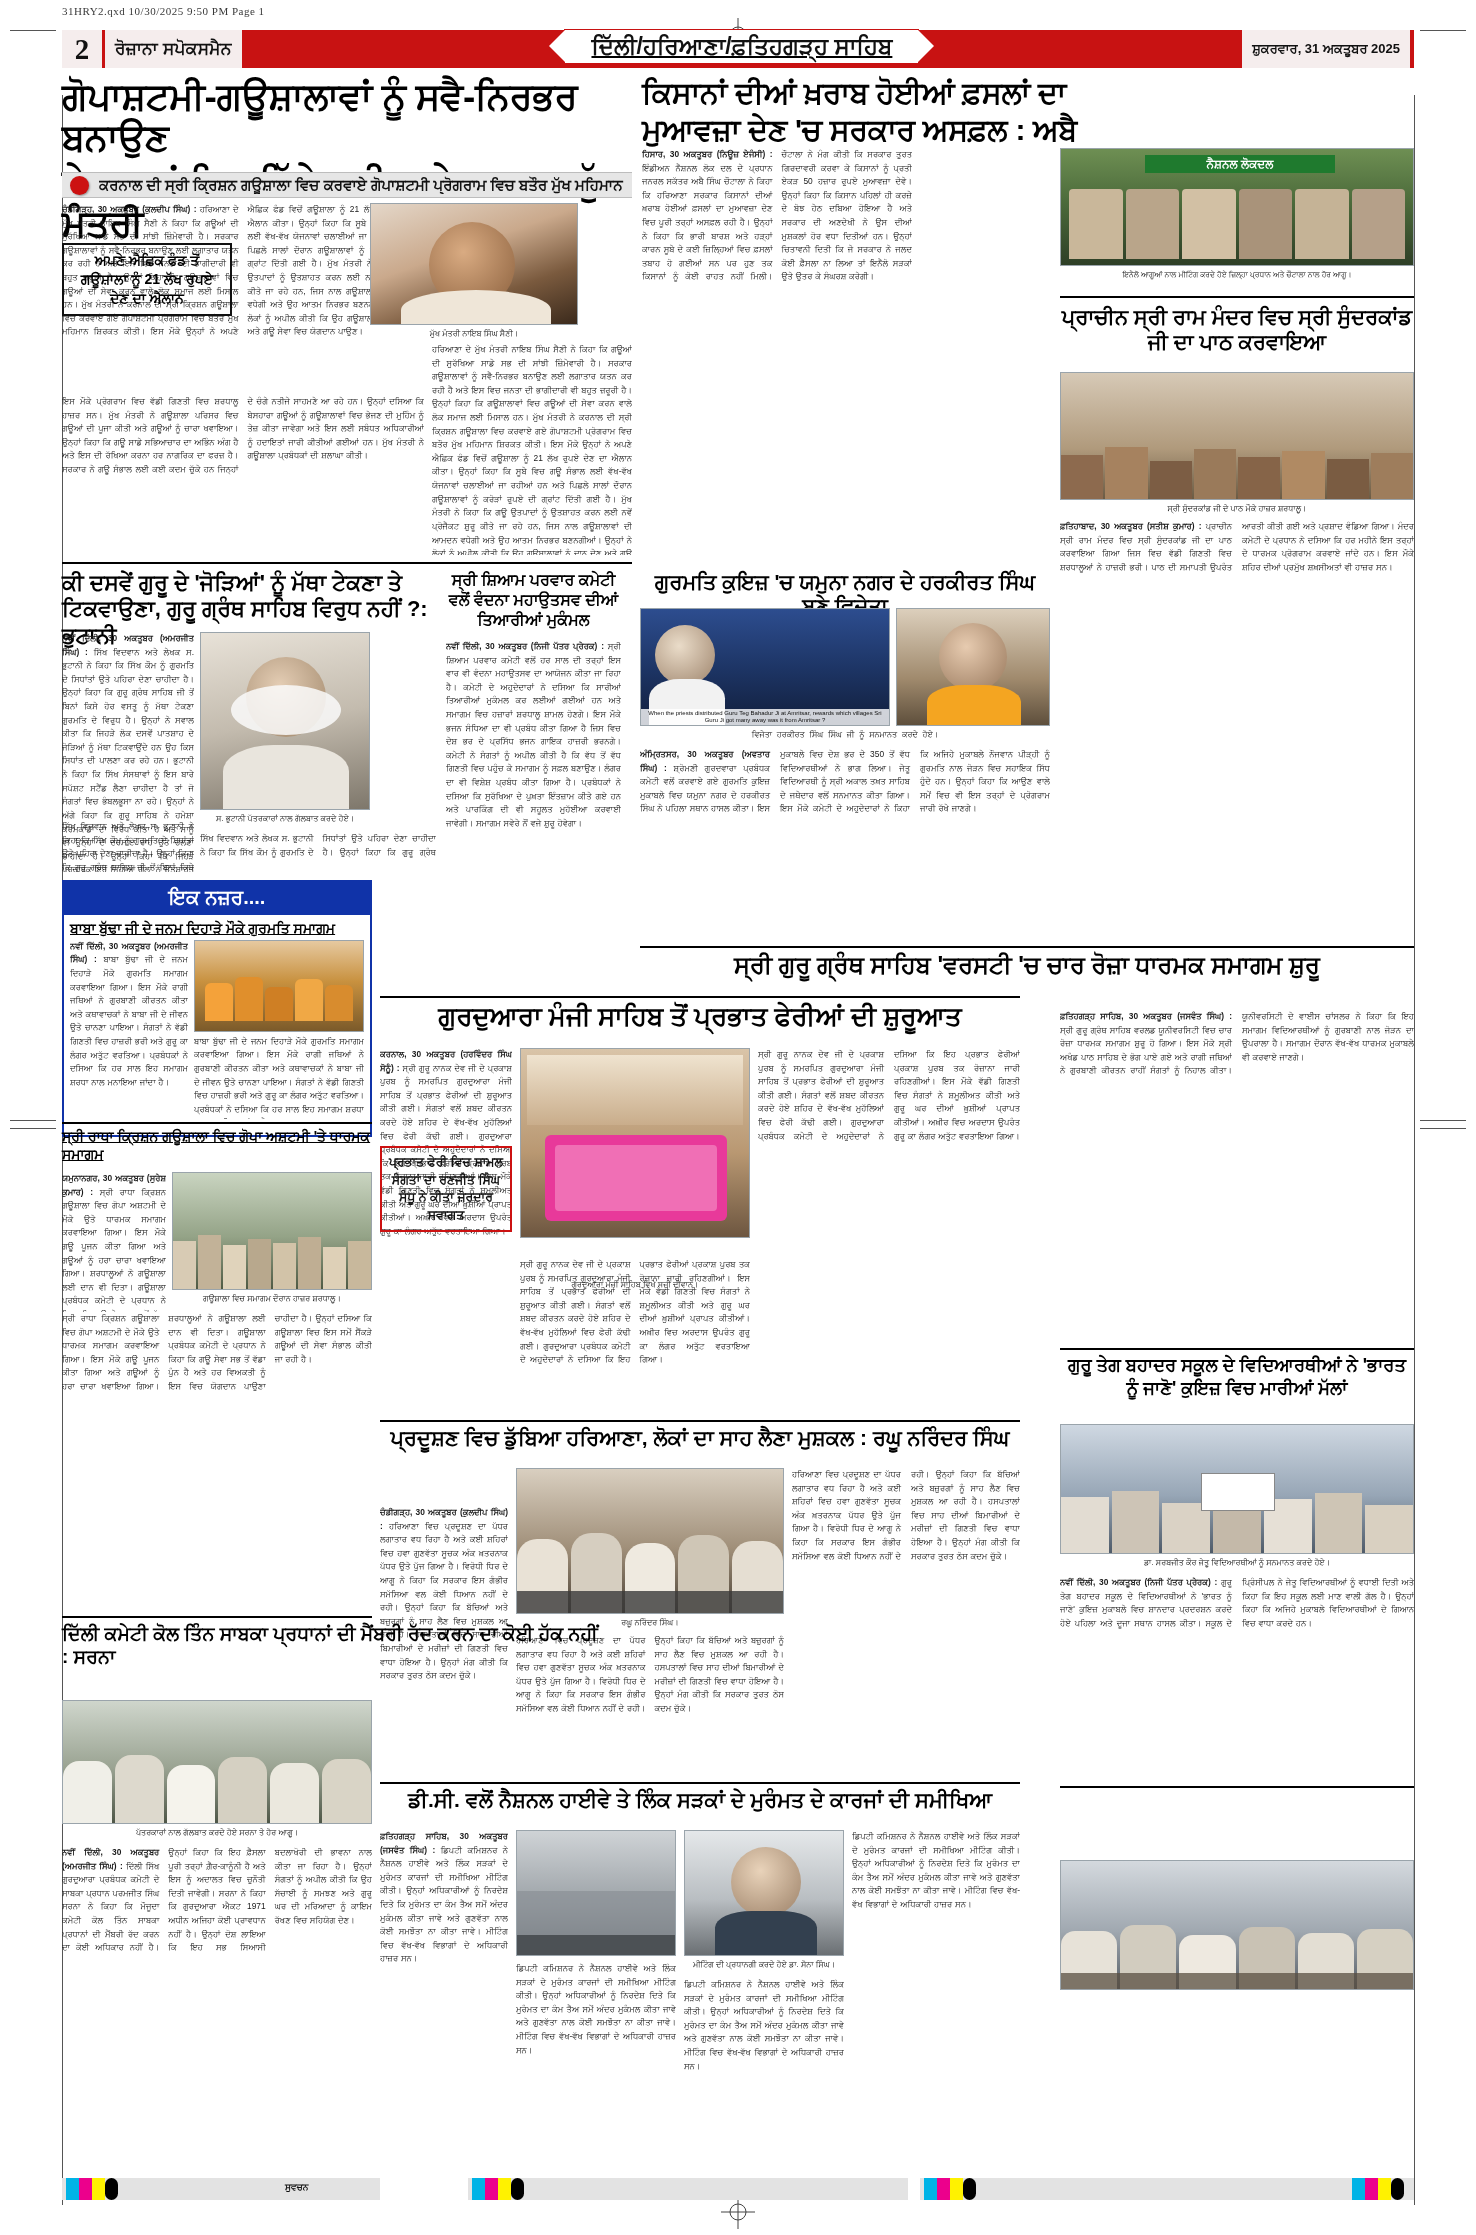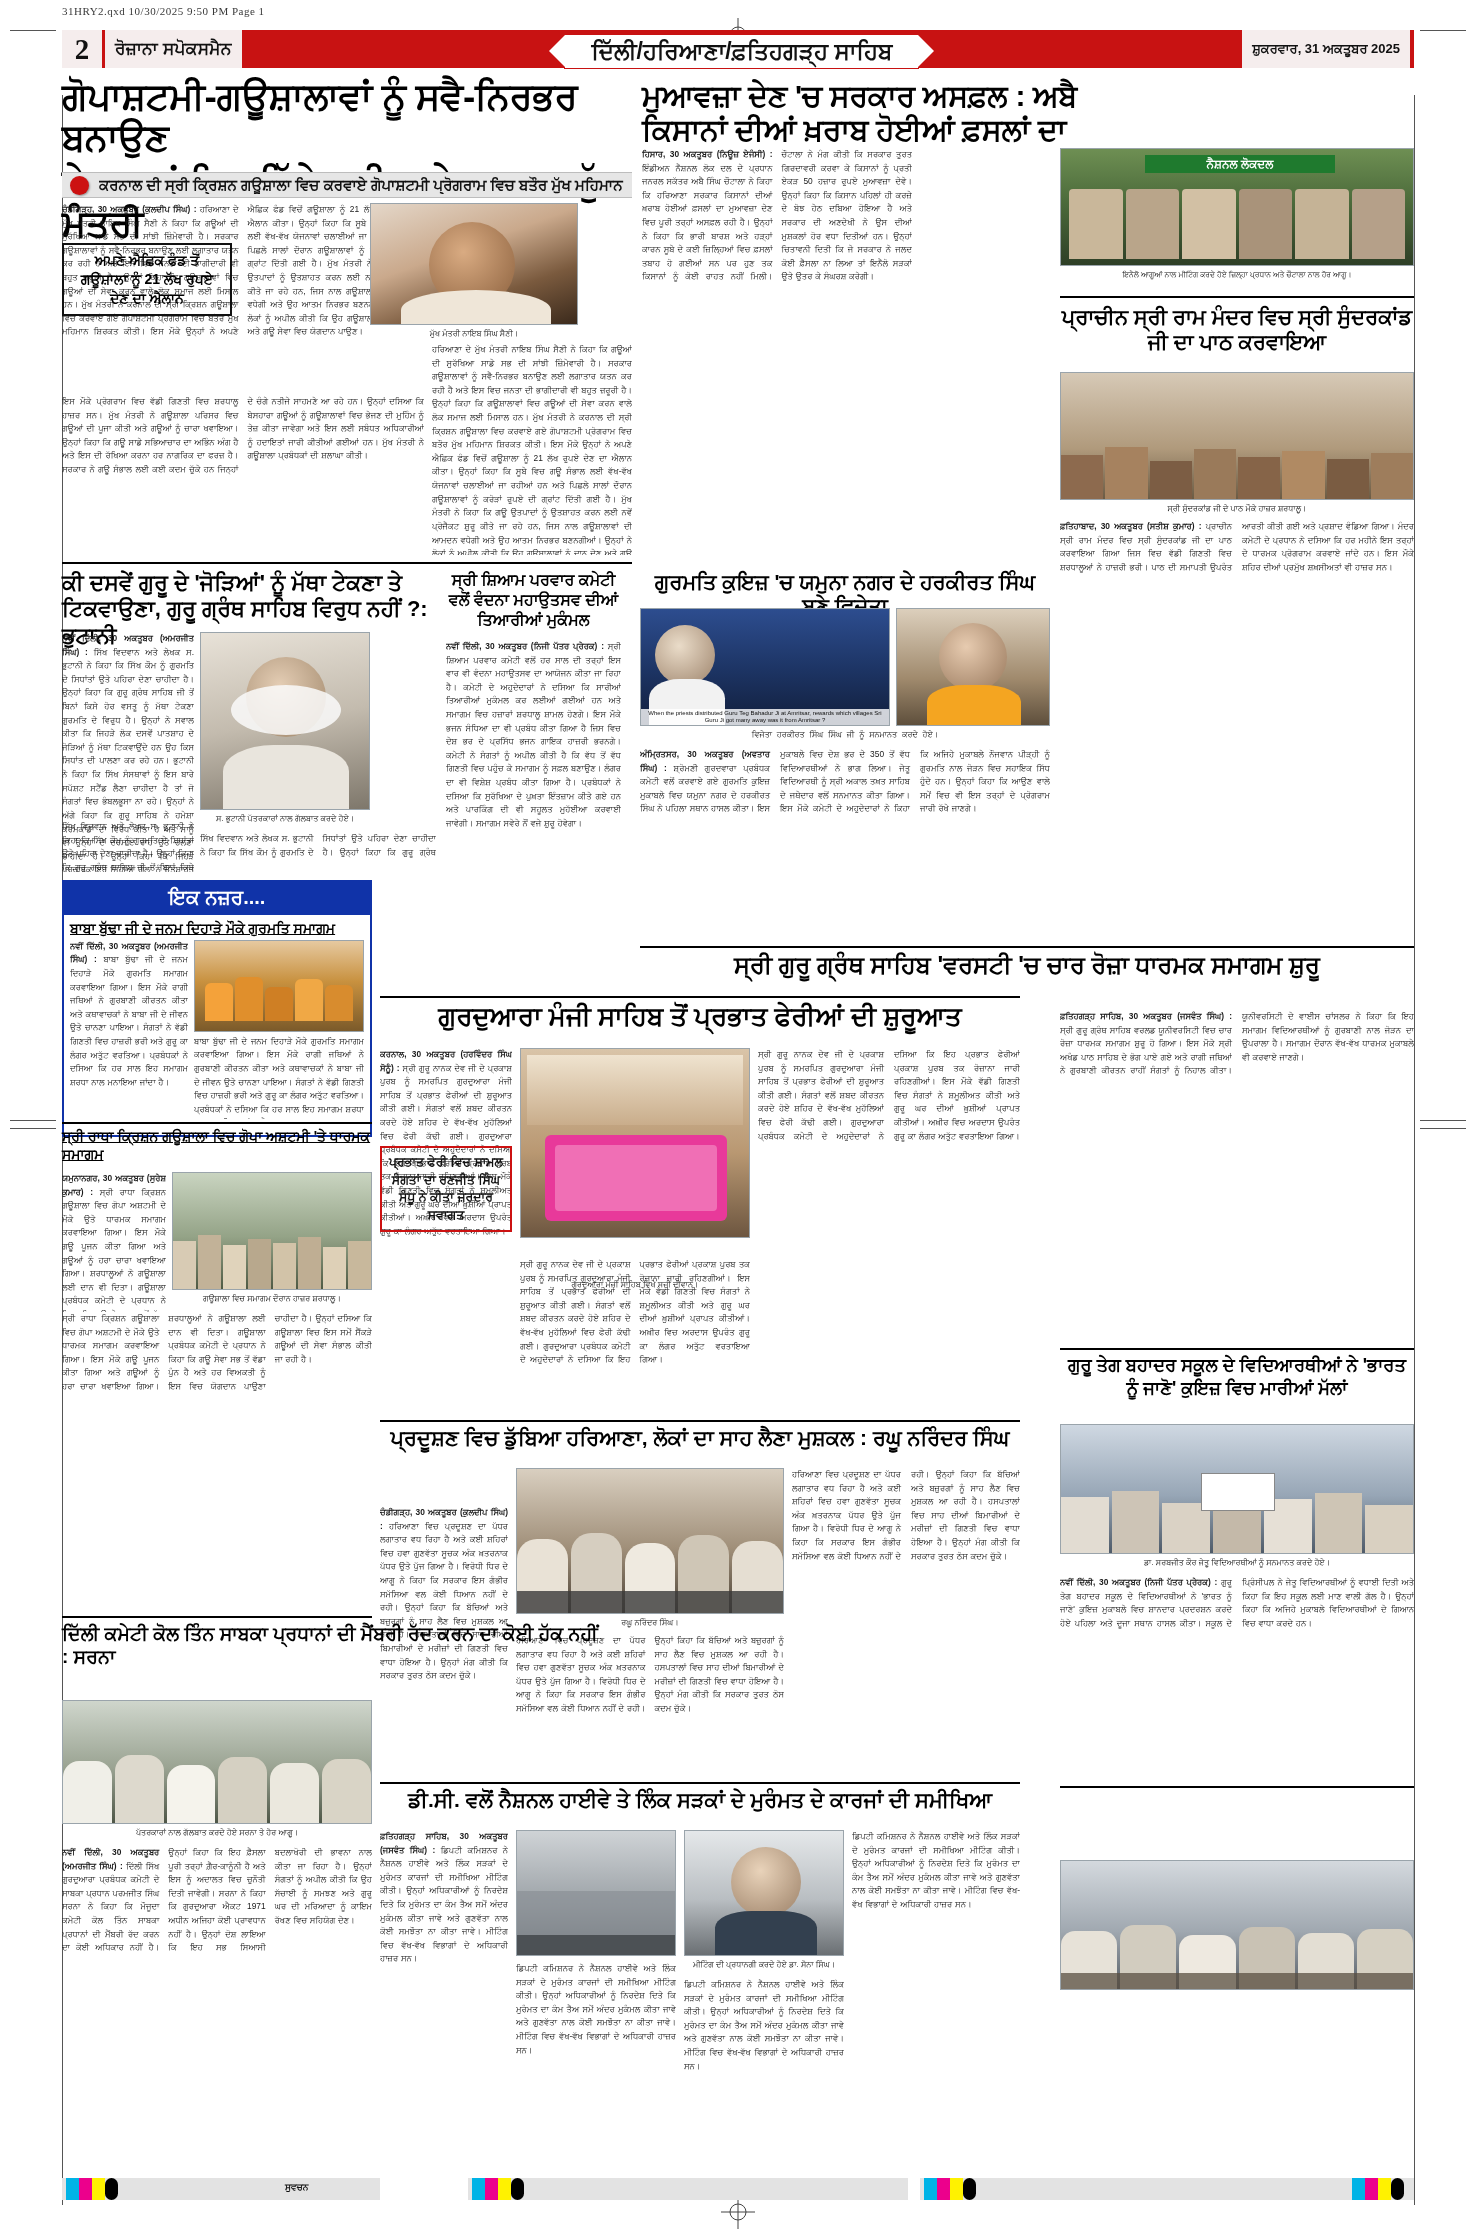--- a/index.html
+++ b/index.html
@@ -40,21 +40,21 @@
     width:40px; background:#f5eded; color:#111; font-weight:bold;
     font-size:29px; display:flex; align-items:center; justify-content:center;
     font-family:"Liberation Serif","DejaVu Serif",serif;
   }
   .mh-brand{
     background:#f5eded; color:#111; font-weight:bold; font-size:17px;
     display:flex; align-items:center; padding:0 10px; margin-left:3px;
     letter-spacing:.3px; white-space:nowrap;
   }
   .mh-center-wrap{
-    flex:1; display:flex; align-items:flex-end; justify-content:center; position:relative;
+    flex:1; display:flex; align-items:flex-start; justify-content:center; position:relative;text-decoration:underline;
   }
   .mh-center{
     background:#ffffff; color:#111; font-weight:bold; font-size:23px;
     padding:3px 26px; position:relative; white-space:nowrap;
     box-shadow:0 0 0 1px #c81212;
   }
   .mh-center::before, .mh-center::after{
     content:""; position:absolute; top:0; width:0; height:0;
     border-top:16px solid transparent; border-bottom:16px solid transparent;
   }
@@ -162,22 +162,22 @@
     </div>
     <div class="mh-date">ਸ਼ੁਕਰਵਾਰ, 31 ਅਕਤੂਬਰ 2025</div>
   </div>
 
   <div style="position:absolute; left:62px; top:76px; width:570px;">
     <div class="hl hl-main">ਗੋਪਾਸ਼ਟਮੀ-ਗਊਸ਼ਾਲਾਵਾਂ ਨੂੰ ਸਵੈ-ਨਿਰਭਰ ਬਨਾਉਣ</div>
     <div class="hl hl-main" style="margin-top:3px;">ਦੇ ਯਤਨਾਂ ਵਿਚ ਹਿੱਸੇਦਾਰੀ ਪਾਵੇ ਜਨਤਾ : ਮੁੱਖ ਮੰਤਰੀ</div>
   </div>
 
   <div style="position:absolute; left:642px; top:76px; width:480px;">
+    <div class="hl hl-main" style="font-size:30px;">ਕਿਸਾਨਾਂ ਦੀਆਂ ਖ਼ਰਾਬ ਹੋਈਆਂ ਫ਼ਸਲਾਂ ਦਾ</div>
     <div class="hl hl-main" style="font-size:30px; margin-top:3px;">ਮੁਆਵਜ਼ਾ ਦੇਣ 'ਚ ਸਰਕਾਰ ਅਸਫ਼ਲ : ਅਬੈ</div>
-    <div class="hl hl-main" style="font-size:30px;">ਕਿਸਾਨਾਂ ਦੀਆਂ ਖ਼ਰਾਬ ਹੋਈਆਂ ਫ਼ਸਲਾਂ ਦਾ</div>
   </div>
 
   <div class="subbar" style="position:absolute; left:62px; top:172px; width:570px; height:26px;">
     <span class="dot"></span>
     <span class="txt">ਕਰਨਾਲ ਦੀ ਸ੍ਰੀ ਕ੍ਰਿਸ਼ਨ ਗਊਸ਼ਾਲਾ ਵਿਚ ਕਰਵਾਏ ਗੋਪਾਸ਼ਟਮੀ ਪ੍ਰੋਗਰਾਮ ਵਿਚ ਬਤੌਰ ਮੁੱਖ ਮਹਿਮਾਨ ਕੀਤੀ ਸ਼ਿਰਕਤ</span>
   </div>
 
   <div style="position:absolute; left:62px; top:203px; width:362px; height:188px;">
     <div class="body" style="column-count:2; column-gap:9px; height:100%; overflow:hidden;">
       <span class="dateline">ਚੰਡੀਗੜ੍ਹ, 30 ਅਕਤੂਬਰ (ਕੁਲਦੀਪ ਸਿੰਘ) :</span>

